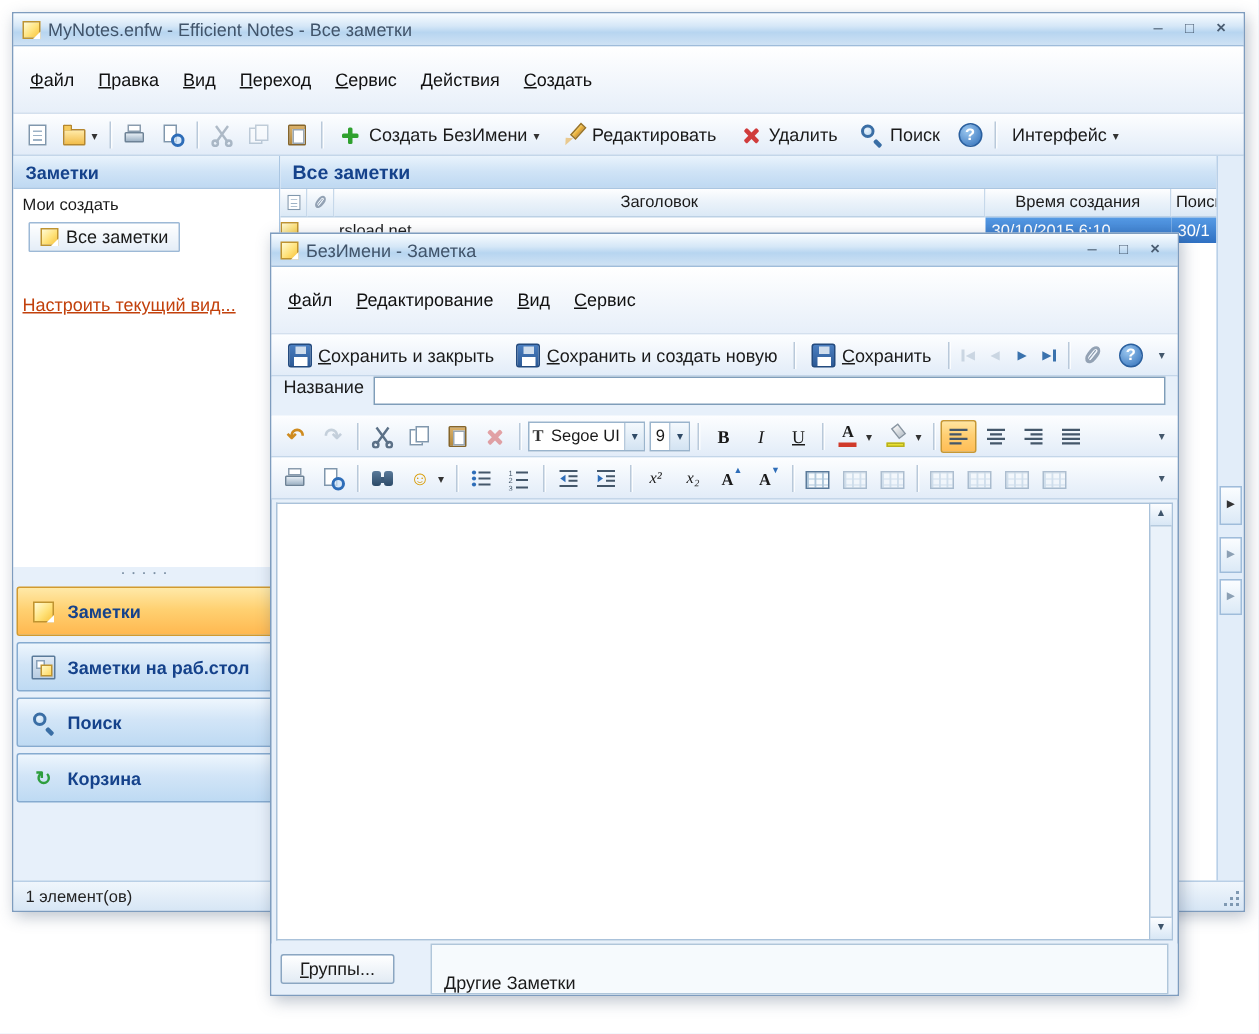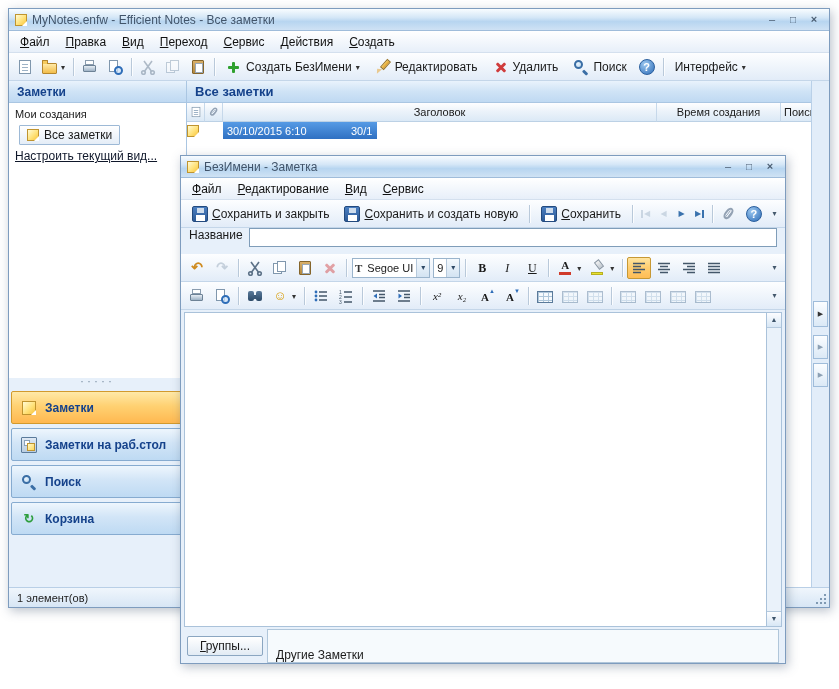--- a/index.html
+++ b/index.html
@@ -11,21 +11,21 @@
 #main-window{left:8px;top:8px;width:822px;height:600px}
 #note-window{left:180px;top:155px;width:606px;height:509px;z-index:10}
 .tbar{flex:0 0 22px;display:flex;align-items:center;gap:5px;padding:0 6px;background:linear-gradient(#f8fcff,#d5e7f7 40%,#b7d5f0 60%,#cfe2f4);border-bottom:1px solid #9fbcda}
 .tbar .title{flex:1;font-size:12px;color:#41546a;white-space:nowrap;overflow:hidden}
 .caps{display:flex;gap:3px}
 .cap{width:18px;height:15px;text-align:center;font-size:11px;line-height:14px;color:#4a5d72}
 .cap-min::before{content:"–"}
 .cap-max::before{content:"□";font-size:10px}
 .cap-close::before{content:"×";font-weight:bold}
 
-.menubar{flex:0 0 22px;display:flex;align-items:flex-end;padding:0 3px;background:linear-gradient(#ffffff,#e7eff9);border-bottom:1px solid #d4e0ee;font-size:12px}
+.menubar{flex:0 0 22px;display:flex;align-items:flex-start;padding:12px 3px;background:linear-gradient(#ffffff,#e7eff9);border-bottom:1px solid #d4e0ee;font-size:12px}
 .mi{display:inline-block;padding:3px 8px;color:#111;white-space:nowrap}
 .mi::first-letter{text-decoration:underline}
 
 .toolbar{flex:0 0 28px;display:flex;align-items:center;gap:1px;padding:0 4px;background:linear-gradient(#fdfeff,#e2ecf8);border-bottom:1px solid #c4d6e9;font-size:12px;min-width:0;overflow:hidden}
 .tsep{width:1px;height:18px;background:#b9c9da;box-shadow:1px 0 0 rgba(255,255,255,.8);margin:0 3px;flex:none}
 .tbtn{display:flex;align-items:center;gap:4px;padding:2px 3px;border:1px solid transparent;border-radius:2px;white-space:nowrap;flex:none}
 .tbtn.labeled{padding:2px 6px}
 .tbtn.active{background:linear-gradient(#ffe5a0,#ffcf73 45%,#ffbd55);border-color:#c79834}
 .caret::before{content:"▾";font-size:8px;color:#333;display:inline-block;transform:translateY(-1px)}
 .accel{display:inline-block}
@@ -34,21 +34,21 @@
 .tb-more::before{content:"▾";font-size:8px}
 
 
 .panel-h{flex:0 0 22px;display:flex;align-items:center;padding:0 8px;background:linear-gradient(#e9f3fc,#cfe3f6 50%,#bfd9f2);border-bottom:1px solid #aac6e2;color:#15428b;font-weight:bold;font-size:12px}
 .panel-h.big{font-size:13px}
 .winbody{flex:1;display:flex;min-height:0}
 .sidebar{flex:0 0 178px;display:flex;flex-direction:column;border-right:1px solid #aac6e2;background:#e7f0fa;min-height:0}
 .tree{flex:1;background:#fff;padding:2px 0;min-height:0;font-size:12px;overflow:hidden}
 .tree-root{padding:3px 6px;font-size:11px}
 .tree-sel{display:flex;align-items:center;gap:5px;margin:2px 0 0 10px;padding:2px 7px;width:max-content;background:linear-gradient(#ffffff,#e4edf7);border:1px solid #9db9d6;border-radius:1px}
-.link{display:block;margin:4px 6px 0;color:#0f172a;text-decoration:underline;font-size:12px;cursor:pointer}
+.link{display:block;margin:28px 6px 0;color:#c2410c;text-decoration:underline;font-size:12px;cursor:pointer}
 .splitter{flex:0 0 9px;text-align:center;color:#7d91a5;background:#e7f0fa}
 .splitter::before{content:"·····";letter-spacing:3px;font-size:12px;line-height:7px;display:block}
 .navstack{padding:0 2px}
 .navbtn{height:33px;display:flex;align-items:center;gap:8px;padding:0 9px;margin-top:4px;border:1px solid #86abd0;border-radius:2px;background:linear-gradient(#eef6fd,#d2e5f7 45%,#bedaf3);font-weight:bold;color:#15428b;font-size:12px;white-space:nowrap;overflow:hidden}
 .navbtn.active{background:linear-gradient(#ffe9a8,#ffd172 45%,#ffb850);border-color:#d29a2e}
 .sidebar-fill{flex:0 0 52px}
 
 
 .content{flex:1;display:flex;flex-direction:column;background:#fff;min-width:0}
 .thead{display:flex;flex:0 0 19px}
@@ -80,21 +80,21 @@
 .combo .drop{width:13px;align-self:stretch;background:linear-gradient(#f4f9fd,#d3e3f2);border-left:1px solid #b6c9dc;text-align:center}
 .combo .drop::before{content:"▾";font-size:8px;color:#2f4a66;line-height:18px;display:block}
 .fonticon::before{content:"T";font:bold 11px/18px "Liberation Serif",serif;padding:0 2px;color:#333}
 .editor{flex:1;display:flex;margin:2px 3px;min-height:0}
 .page{flex:1;background:#fff;border:1px solid #aac2da;border-right:none}
 .vscroll{flex:0 0 16px;display:flex;flex-direction:column;background:#eaf2fa;border:1px solid #aac2da}
 .sarrow{flex:0 0 15px;background:linear-gradient(#fcfdff,#d8e7f5);border-bottom:1px solid #b5cade;text-align:center;color:#3f556b}
 .sarrow.up::before{content:"▲";font-size:7px;line-height:14px;display:block}
 .sarrow.down{margin-top:auto;border-top:1px solid #b5cade;border-bottom:none}
 .sarrow.down::before{content:"▼";font-size:7px;line-height:14px;display:block}
-.footer{flex:0 0 30px;display:flex;align-items:center;gap:4px;padding:0 6px;background:#e7f0fa}
+.footer{flex:0 0 30px;display:flex;align-items:center;gap:24px;padding:0 6px;background:#e7f0fa}
 .btn{padding:2px 12px;border:1px solid #8ba6c1;border-radius:2px;background:linear-gradient(#ffffff,#e2ebf4);font-size:12px;white-space:nowrap}
 .btn::first-letter{text-decoration:underline}
 .flatfield{flex:1;height:20px;line-height:18px;border:1px solid #b0c6da;background:#f6fafd;padding:16px 8px;font-size:12px}
 .nav-a{width:17px;height:20px;display:flex;align-items:center;justify-content:center;color:#3a72ad;flex:none}
 .nav-a.dim{color:#9fb2c6}
 .nav-first::before{content:"";width:2px;height:8px;background:currentColor;display:inline-block;margin-right:1px}
 .nav-first::after{content:"◀";font-size:8px}
 .nav-prev::before{content:"◀";font-size:8px}
 .nav-next::before{content:"▶";font-size:8px}
 .nav-last::before{content:"▶";font-size:8px}
@@ -242,21 +242,21 @@
     <span class="tbtn labeled">
         <span>Интерфейс</span>
         <span class="caret"></span>
       </span>
   </div>
 
   <div class="winbody">
     <div class="sidebar">
       <div class="panel-h">Заметки</div>
       <div class="tree">
-        <div class="tree-root">Мои создания</div>
+        <div class="tree-root">Мои создать</div>
         <div class="tree-sel">
           <span class="ic ic-note sm"></span>
           <span>Все заметки</span>
         </div>
         <a class="link">Настроить текущий вид...</a>
       </div>
       <div class="splitter"></div>
       <div class="navstack">
         <div class="navbtn active">
             <span class="ic ic-note"></span>
@@ -289,20 +289,21 @@
           </span>
         <span class="th w-title">Заголовок</span>
         <span class="th w-created">Время создания</span>
         <span class="th w-mod">Поиск</span>
       </div>
       <div class="trow">
         <span class="td w-ic">
             <span class="ic ic-note sm"></span>
           </span>
         <span class="td w-ic"></span>
+        <span class="td w-title">rsload.net</span>
         <span class="td w-created sel">30/10/2015 6:10</span>
         <span class="td w-mod sel">30/1</span>
       </div>
       <div class="list-fill"></div>
     </div>
 
     <div class="rightstrip">
       <span class="sbtn s1"></span>
       <span class="sbtn s2"></span>
       <span class="sbtn s3"></span>

